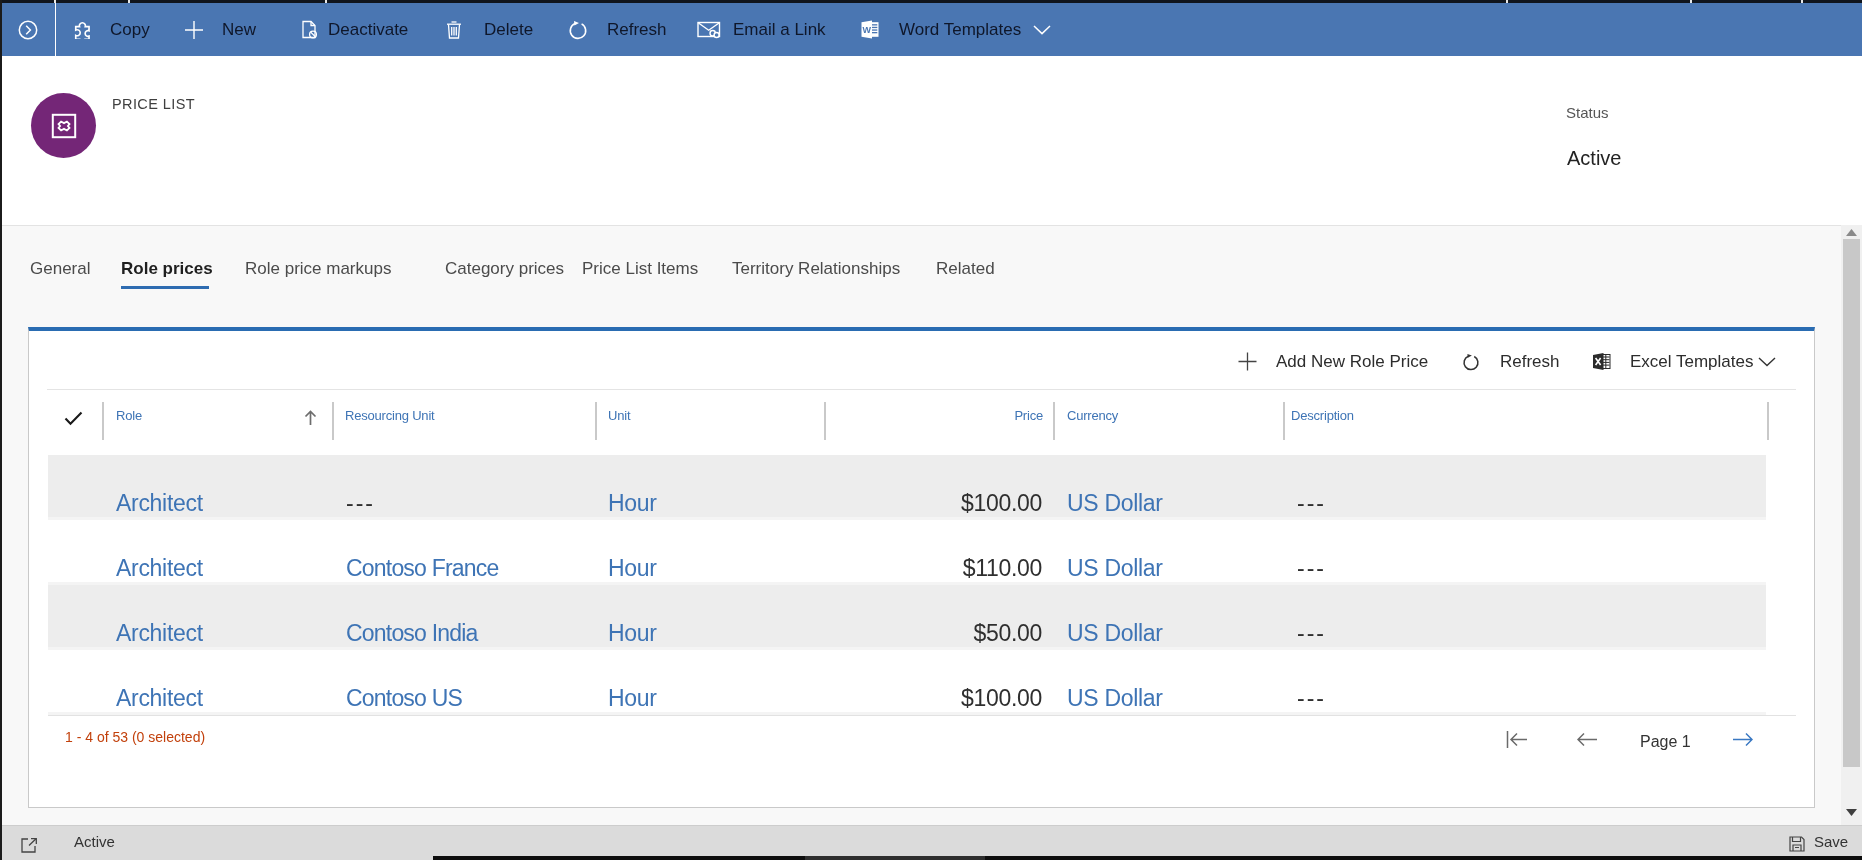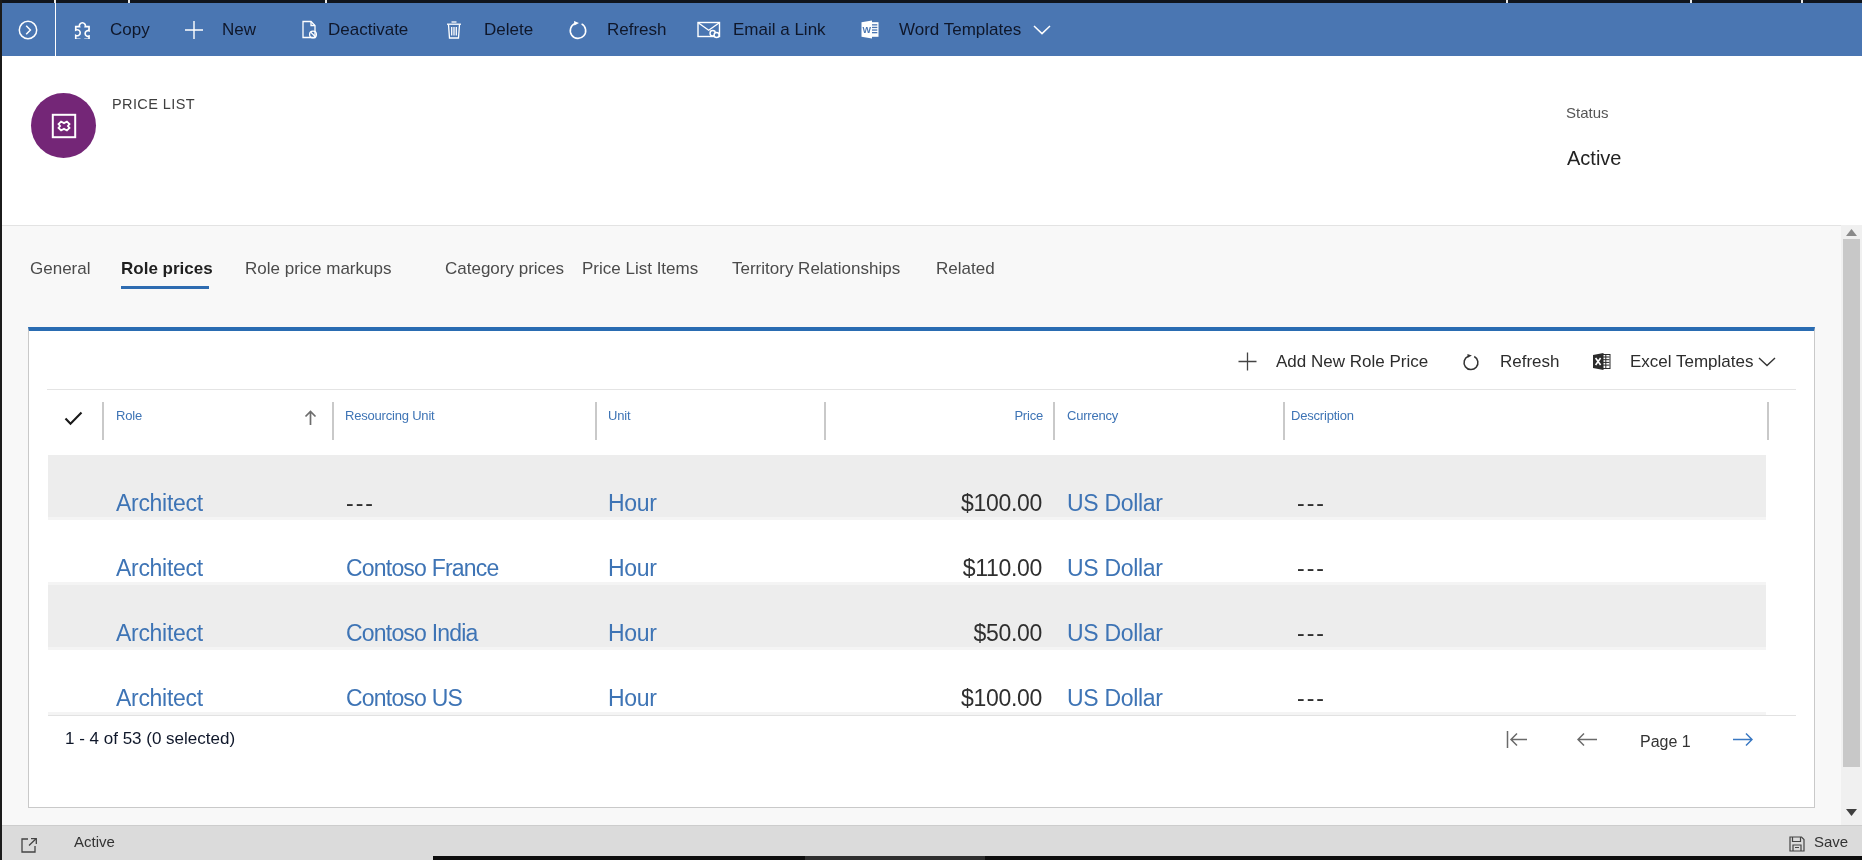--- a/index.html
+++ b/index.html
@@ -36,21 +36,21 @@
   #tbdivider { position:absolute; left:18px; top:58px; width:1749px; height:1px; background:#e4e4e4; }
   
   .colsep { position:absolute; width:2px; height:38px; top:71px; background:#c9c9c9; }
   .ghead { position:absolute; top:77px; font-size:13px; letter-spacing:-0.2px; color:#3e74b5; white-space:nowrap; }
   .grow { position:absolute; left:19px; width:1718px; height:65px; border-bottom:3px solid #f4f4f4; box-sizing:border-box; }
   .gcell { position:absolute; top:20px; font-size:23px; letter-spacing:-0.3px; white-space:nowrap;margin-top:15px; }
   .blue { color:#3e74b5; }
   .dark { color:#2f2f2f; }
   
   #gfootdiv { position:absolute; left:19px; top:384px; width:1748px; height:1px; background:#e2e2e2; }
-  #gfoot { position:absolute; left:36px; top:398px; font-size:17px; color:#0f172a; }
+  #gfoot { position:absolute; left:36px; top:398px; font-size:14px; color:#c2410c; }
   
   #sbtrack { left:1841px; top:225px; width:21px; height:600px; background:#f0f0f0; }
   #sbthumb { position:absolute; left:2px; top:14px; width:17px; height:528px; background:#c8c8c8; }
   
   #statusbar { left:0; top:825px; width:1862px; height:31px; background:#dbdbdb; border-top:1px solid #cdcdcd; }
   #botstrip { left:0; top:856px; width:1862px; height:4px; background:#dbdbdb; }
   #leftstrip { left:0; top:0; width:2px; height:860px; background:#1b1b1b; z-index:50; }
 </style>
 </head>
 <body>

